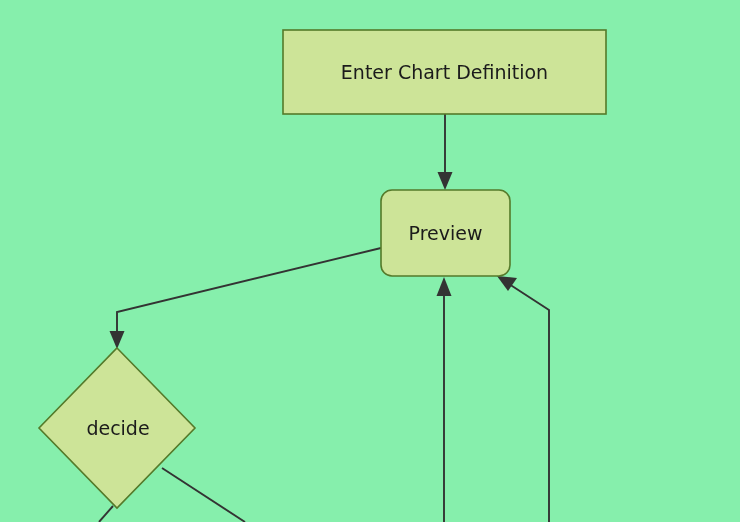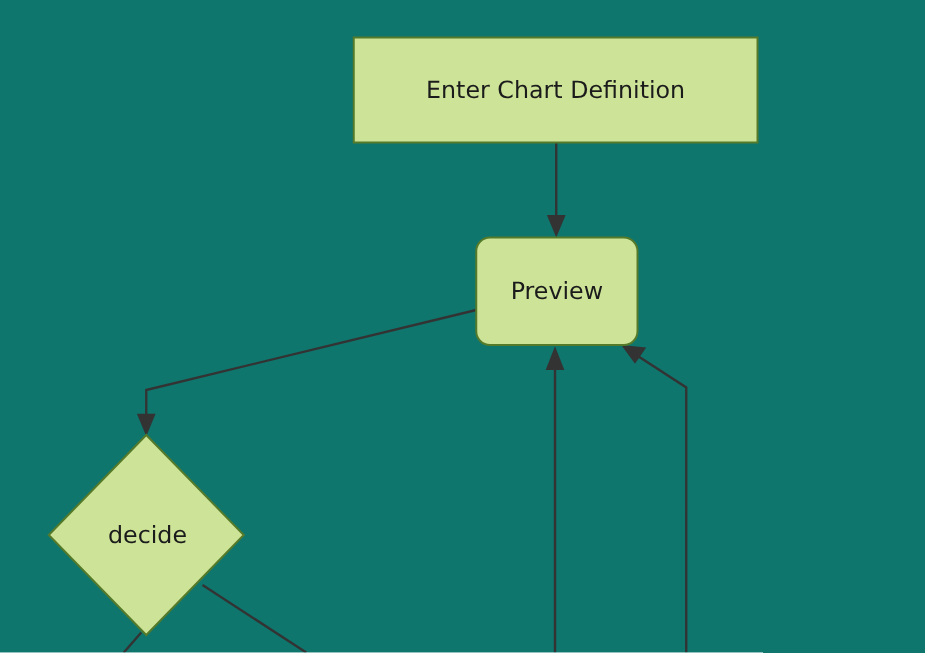--- a/index.html
+++ b/index.html
@@ -10,21 +10,21 @@
   body {
     width: 740px;
     height: 522px;
     overflow: hidden;
     font-family: "DejaVu Sans", sans-serif;
   }
   #flowchart-canvas {
     position: relative;
     width: 740px;
     height: 522px;
-    background: #0f766e;
+    background: #86efac;
   }
   svg.diagram-svg {
     position: absolute;
     top: 0;
     left: 0;
     width: 740px;
     height: 522px;
     display: block;
   }
   .node-shape {

